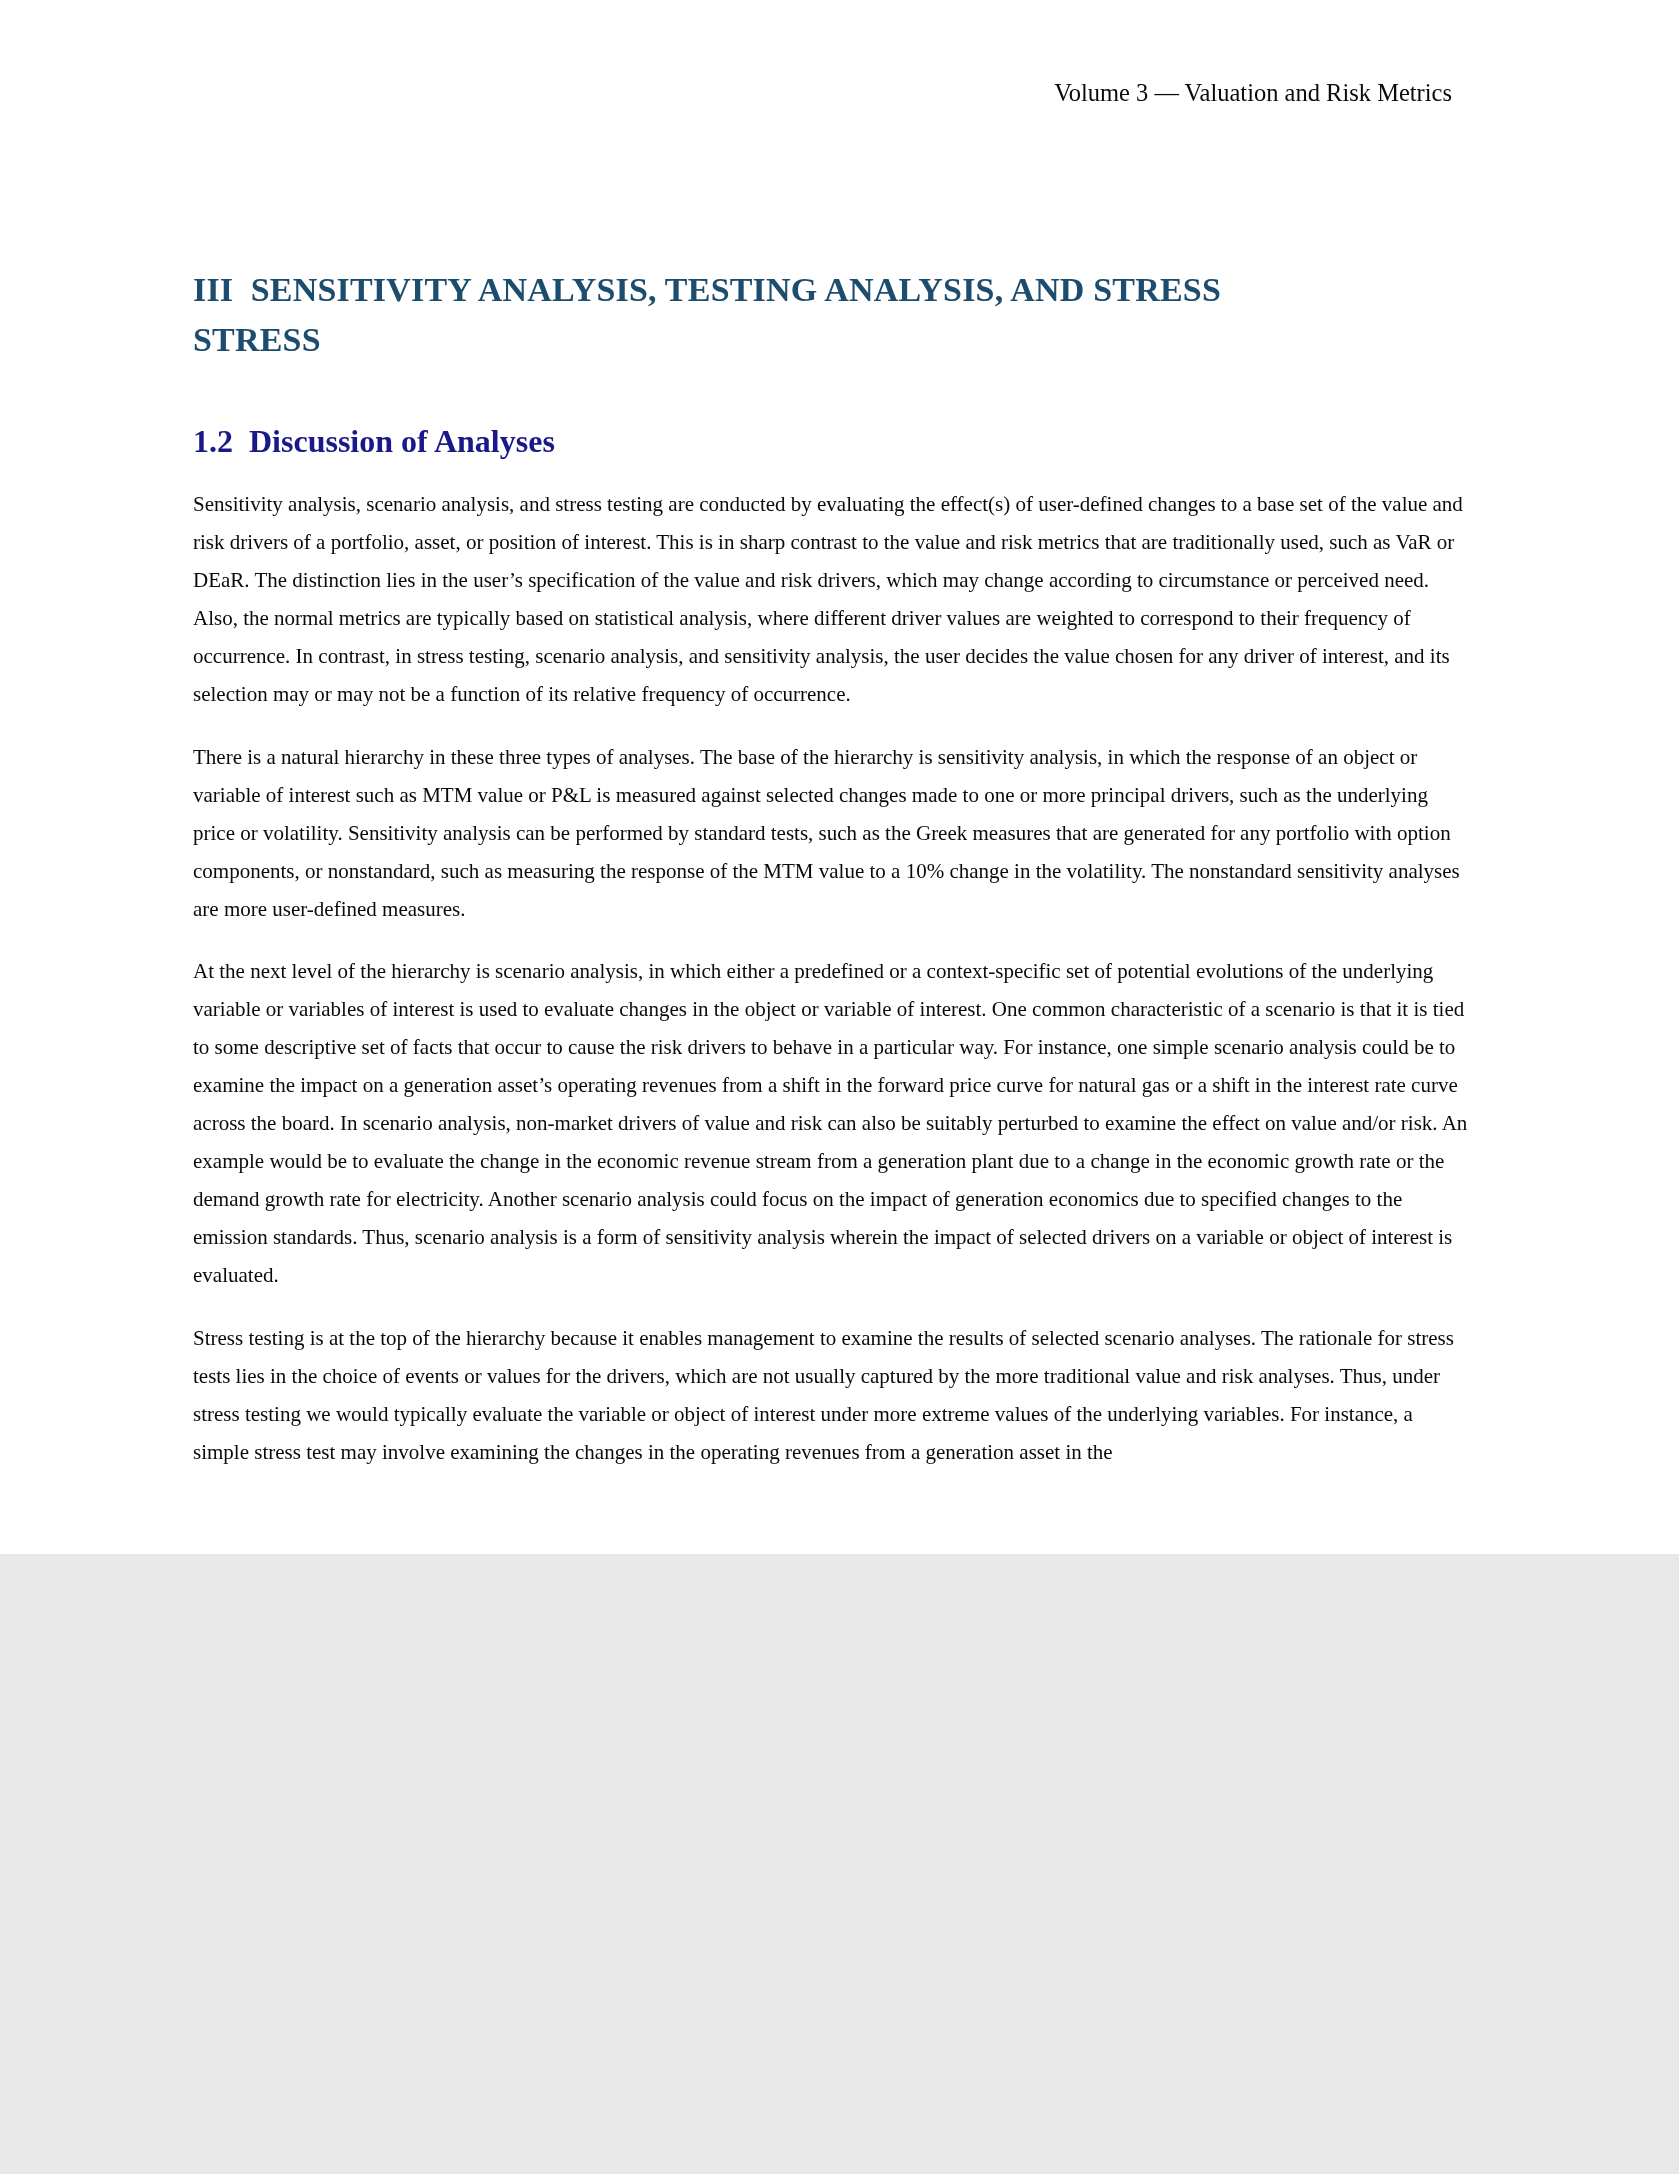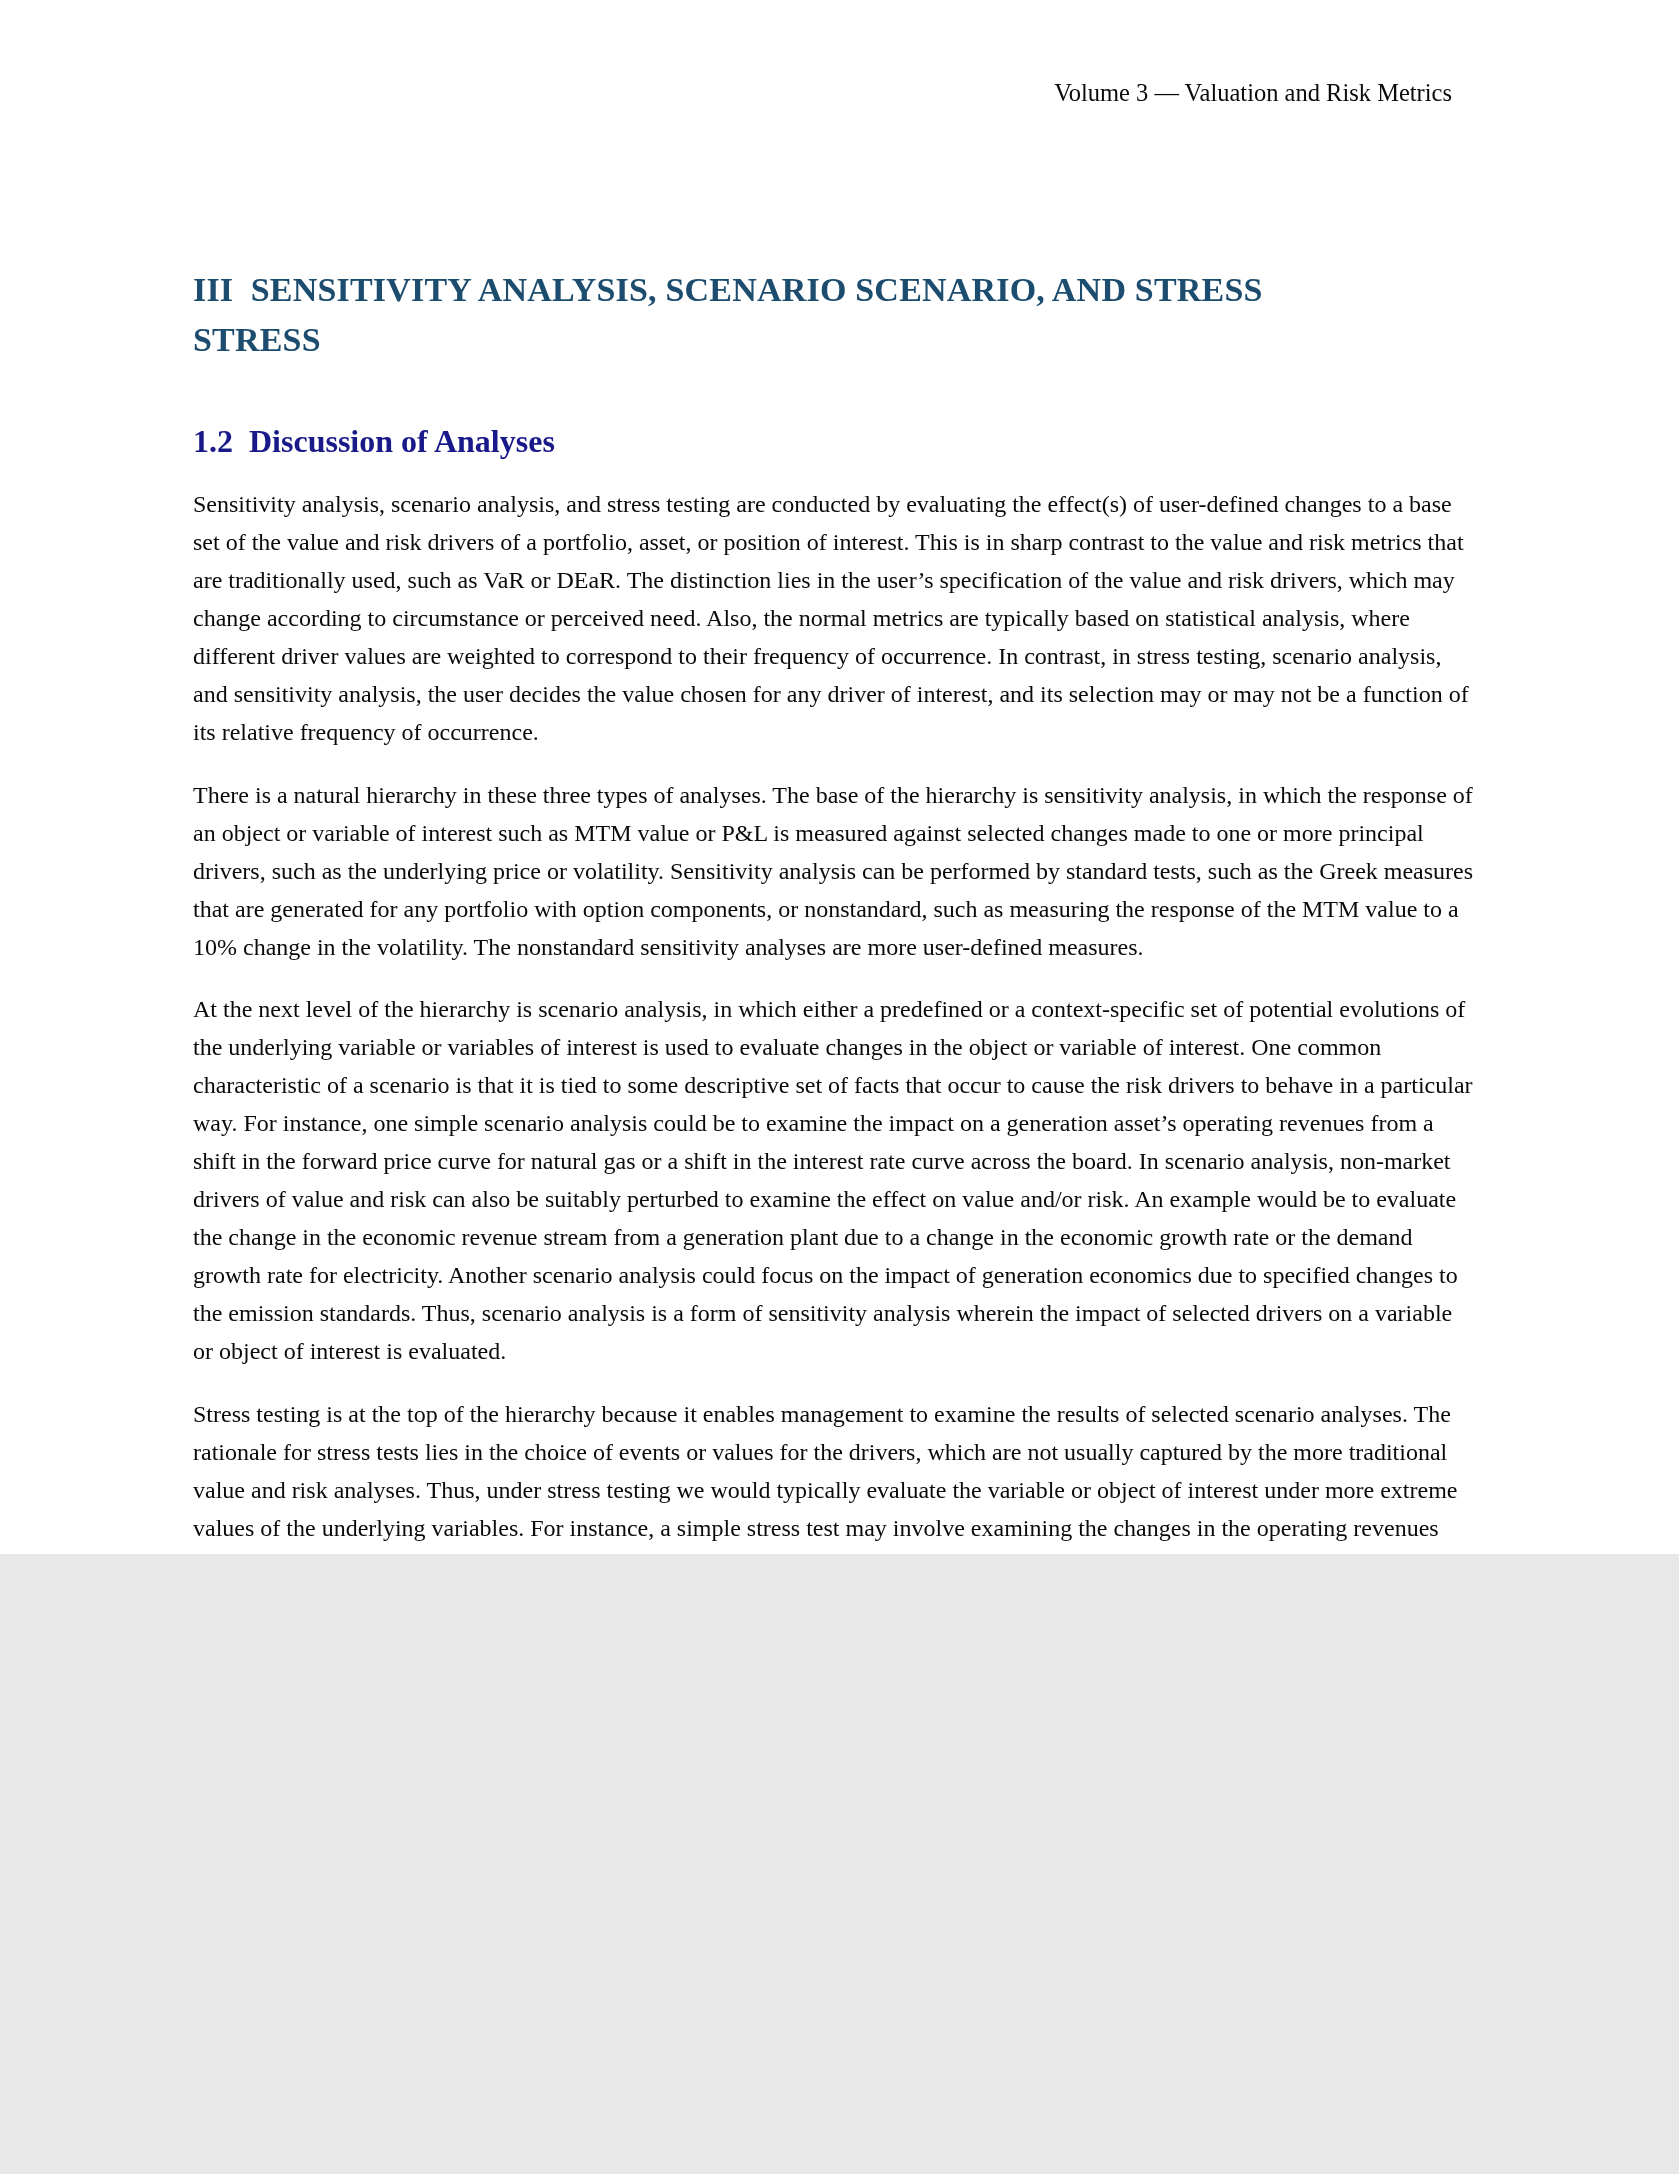--- a/index.html
+++ b/index.html
@@ -40,21 +40,21 @@
     font-size: 32px;
     font-weight: bold;
     color: #19198a;
     white-space: pre-wrap;
   }
   .body-copy {
     position: absolute;
     top: 485px;
     left: 193px;
     width: 1281px;
-    font-size: 24px;
+    font-size: 21px;
     line-height: 38px;
   }
   .body-copy p { margin: 0 0 24.5px 0; }
   .footer-copyright {
     position: absolute;
     top: 1990px;
     left: 193px;
     font-size: 23px;
   }
   .footer-pagenum {
@@ -98,21 +98,21 @@
     white-space: nowrap;
   }
 </style>
 </head>
 <body>
 
 <div class="page">
 
   <div class="running-header">Volume 3 — Valuation and Risk Metrics</div>
 
-  <h1 class="doc-title" style="margin:0;"><span>III  SENSITIVITY ANALYSIS, SCENARIO SCENARIO, AND STRESS</span><br><span>STRESS</span></h1>
+  <h1 class="doc-title" style="margin:0;"><span>III  SENSITIVITY ANALYSIS, TESTING ANALYSIS, AND STRESS</span><br><span>STRESS</span></h1>
 
   <h2 class="section-heading" style="margin:0;">1.2  Discussion of Analyses</h2>
 
   <div class="body-copy">
     <p>Sensitivity analysis, scenario analysis, and stress testing are conducted by evaluating the effect(s) of user-defined changes to a base set of the value and risk drivers of a portfolio, asset, or position of interest. This is in sharp contrast to the value and risk metrics that are traditionally used, such as VaR or DEaR. The distinction lies in the user’s specification of the value and risk drivers, which may change according to circumstance or perceived need. Also, the normal metrics are typically based on statistical analysis, where different driver values are weighted to correspond to their frequency of occurrence. In contrast, in stress testing, scenario analysis, and sensitivity analysis, the user decides the value chosen for any driver of interest, and its selection may or may not be a function of its relative frequency of occurrence.</p>
     <p>There is a natural hierarchy in these three types of analyses. The base of the hierarchy is sensitivity analysis, in which the response of an object or variable of interest such as MTM value or P&amp;L is measured against selected changes made to one or more principal drivers, such as the underlying price or volatility. Sensitivity analysis can be performed by standard tests, such as the Greek measures that are generated for any portfolio with option components, or nonstandard, such as measuring the response of the MTM value to a 10% change in the volatility. The nonstandard sensitivity analyses are more user-defined measures.</p>
     <p>At the next level of the hierarchy is scenario analysis, in which either a predefined or a context-specific set of potential evolutions of the underlying variable or variables of interest is used to evaluate changes in the object or variable of interest. One common characteristic of a scenario is that it is tied to some descriptive set of facts that occur to cause the risk drivers to behave in a particular way. For instance, one simple scenario analysis could be to examine the impact on a generation asset’s operating revenues from a shift in the forward price curve for natural gas or a shift in the interest rate curve across the board. In scenario analysis, non-market drivers of value and risk can also be suitably perturbed to examine the effect on value and/or risk. An example would be to evaluate the change in the economic revenue stream from a generation plant due to a change in the economic growth rate or the demand growth rate for electricity. Another scenario analysis could focus on the impact of generation economics due to specified changes to the emission standards. Thus, scenario analysis is a form of sensitivity analysis wherein the impact of selected drivers on a variable or object of interest is evaluated.</p>
     <p>Stress testing is at the top of the hierarchy because it enables management to examine the results of selected scenario analyses. The rationale for stress tests lies in the choice of events or values for the drivers, which are not usually captured by the more traditional value and risk analyses. Thus, under stress testing we would typically evaluate the variable or object of interest under more extreme values of the underlying variables. For instance, a simple stress test may involve examining the changes in the operating revenues from a generation asset in the</p>
   </div>
 

